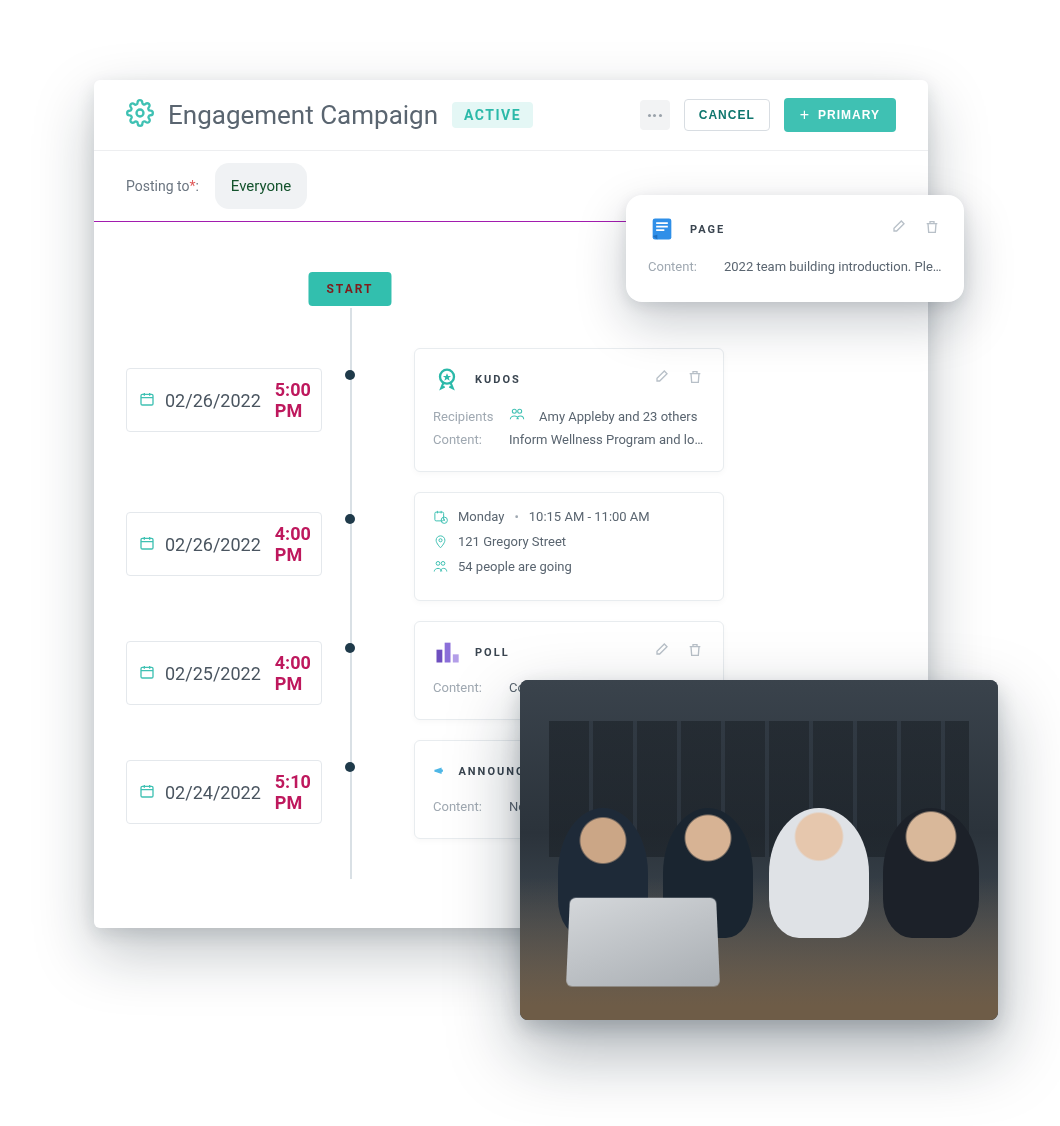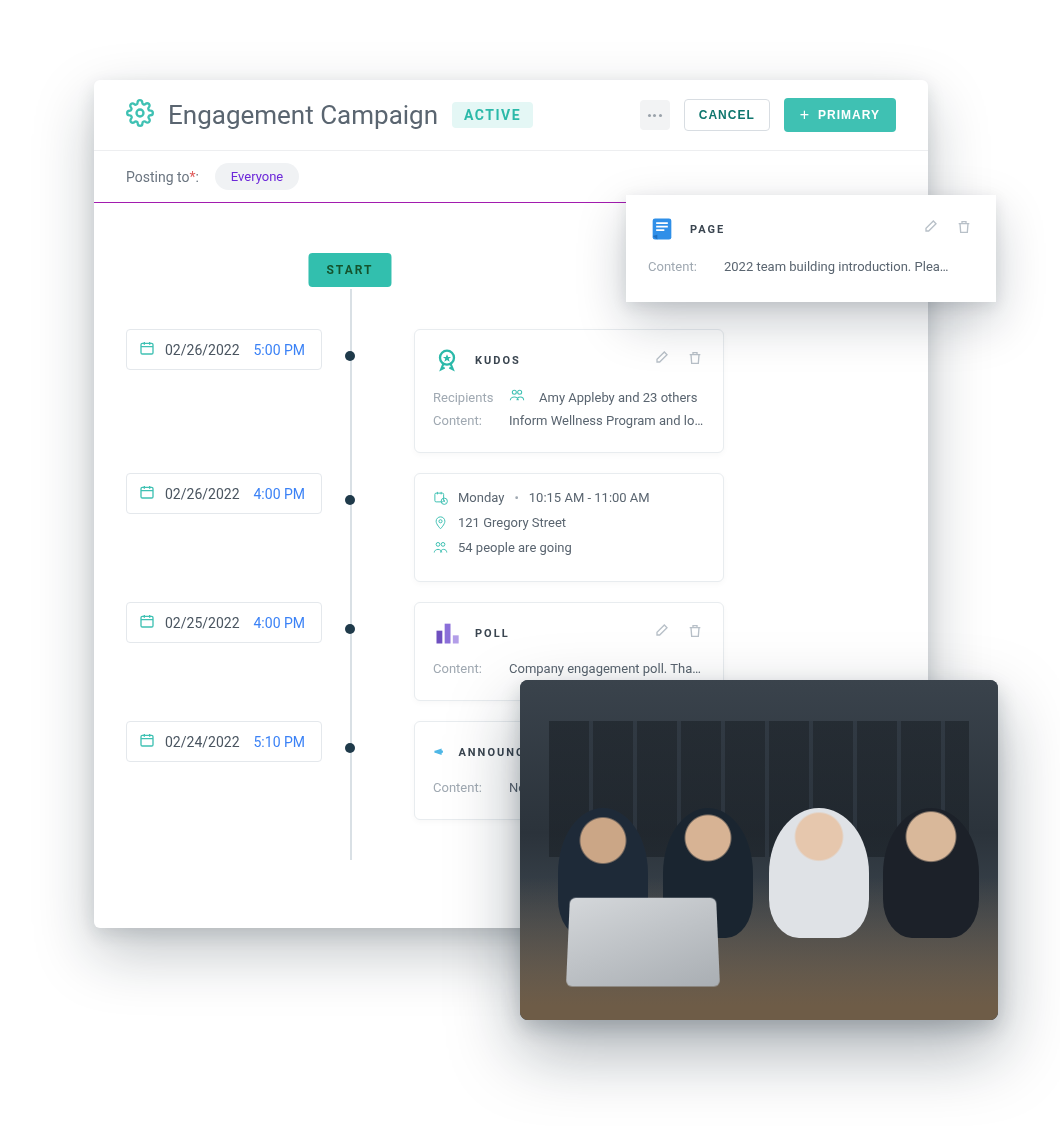--- a/index.html
+++ b/index.html
@@ -82,36 +82,36 @@
   padding: 12px 32px;
   display: flex;
   align-items: center;
   gap: 16px;
   font-size: 14px;
 }
 .posting-label { color: #6b7580; }
 .req { color: #e05b5b; }
 .chip {
   background: #f0f2f4;
-  color: #6d28d9;
-  padding: 6px 16px;
+  color: #14532d;
+  padding: 14px 16px;
   border-radius: 14px;
-  font-size: 13px;
+  font-size: 15px;
 }
 .timeline-area {
   position: relative;
   padding: 50px 32px 40px 32px;
 }
 .start-badge {
   position: absolute;
   left: 256px;
   transform: translateX(-50%);
   top: 50px;
   background: #32bfae;
-  color: #14532d;
+  color: #7f1d1d;
   font-size: 12px;
   font-weight: 700;
   letter-spacing: 2px;
   padding: 10px 18px;
   border-radius: 4px;
 }
 .vline {
   position: absolute;
   left: 256px;
   top: 86px;
@@ -126,29 +126,29 @@
   position: relative;
 }
 .date-pill {
   width: 196px;
   border: 1px solid #e4e8ec;
   border-radius: 4px;
   padding: 10px 12px;
   display: flex;
   align-items: center;
   gap: 10px;
-  font-size: 14px;
+  font-size: 18px;
   color: #4a5560;
   background: #fff;
   flex-shrink: 0;
-  margin-top: 0;
+  margin-top: 20px;
 }
 .cal-icon svg { width: 16px; height: 16px; }
 .date-pill-date { color: #4a5560; }
-.date-pill-time { color: #3b82f6; margin-left: 4px; }
+.date-pill-time { color: #be185d; margin-left: 4px; font-weight: bold; }
 .dot {
   position: absolute;
   left: 224px;
   transform: translateX(-50%);
   width: 10px; height: 10px;
   background: #1f3a4a;
   border-radius: 50%;
 }
 .card {
   margin-left: 92px;
@@ -186,23 +186,23 @@
 .card-label { color: #a0a9b2; width: 62px; flex-shrink: 0; }
 .card-value { color: #5a6570; white-space: nowrap; overflow: hidden; text-overflow: ellipsis; flex: 1; }
 .people-icon svg { width: 16px; height: 14px; }
 .event-line { display: flex; align-items: center; gap: 10px; font-size: 13px; color: #5a6570; margin-bottom: 10px; }
 .event-line svg { width: 15px; height: 15px; flex-shrink: 0; }
 .event-line .dot-sep { color: #a0a9b2; }
 .floating-card {
   position: absolute;
   left: 626px;
   top: 195px;
-  width: 370px;
+  width: 338px;
   background: #fff;
-  border-radius: 0;
+  border-radius: 16px;
   padding: 20px 22px;
   box-shadow: 0 20px 50px rgba(10,25,40,.22), 0 4px 14px rgba(10,25,40,.1);
 }
 .floating-card .card-head { margin-bottom: 16px; }
 .photo-overlay {
   position: absolute;
   left: 520px;
   top: 680px;
   width: 478px;
   height: 340px;

